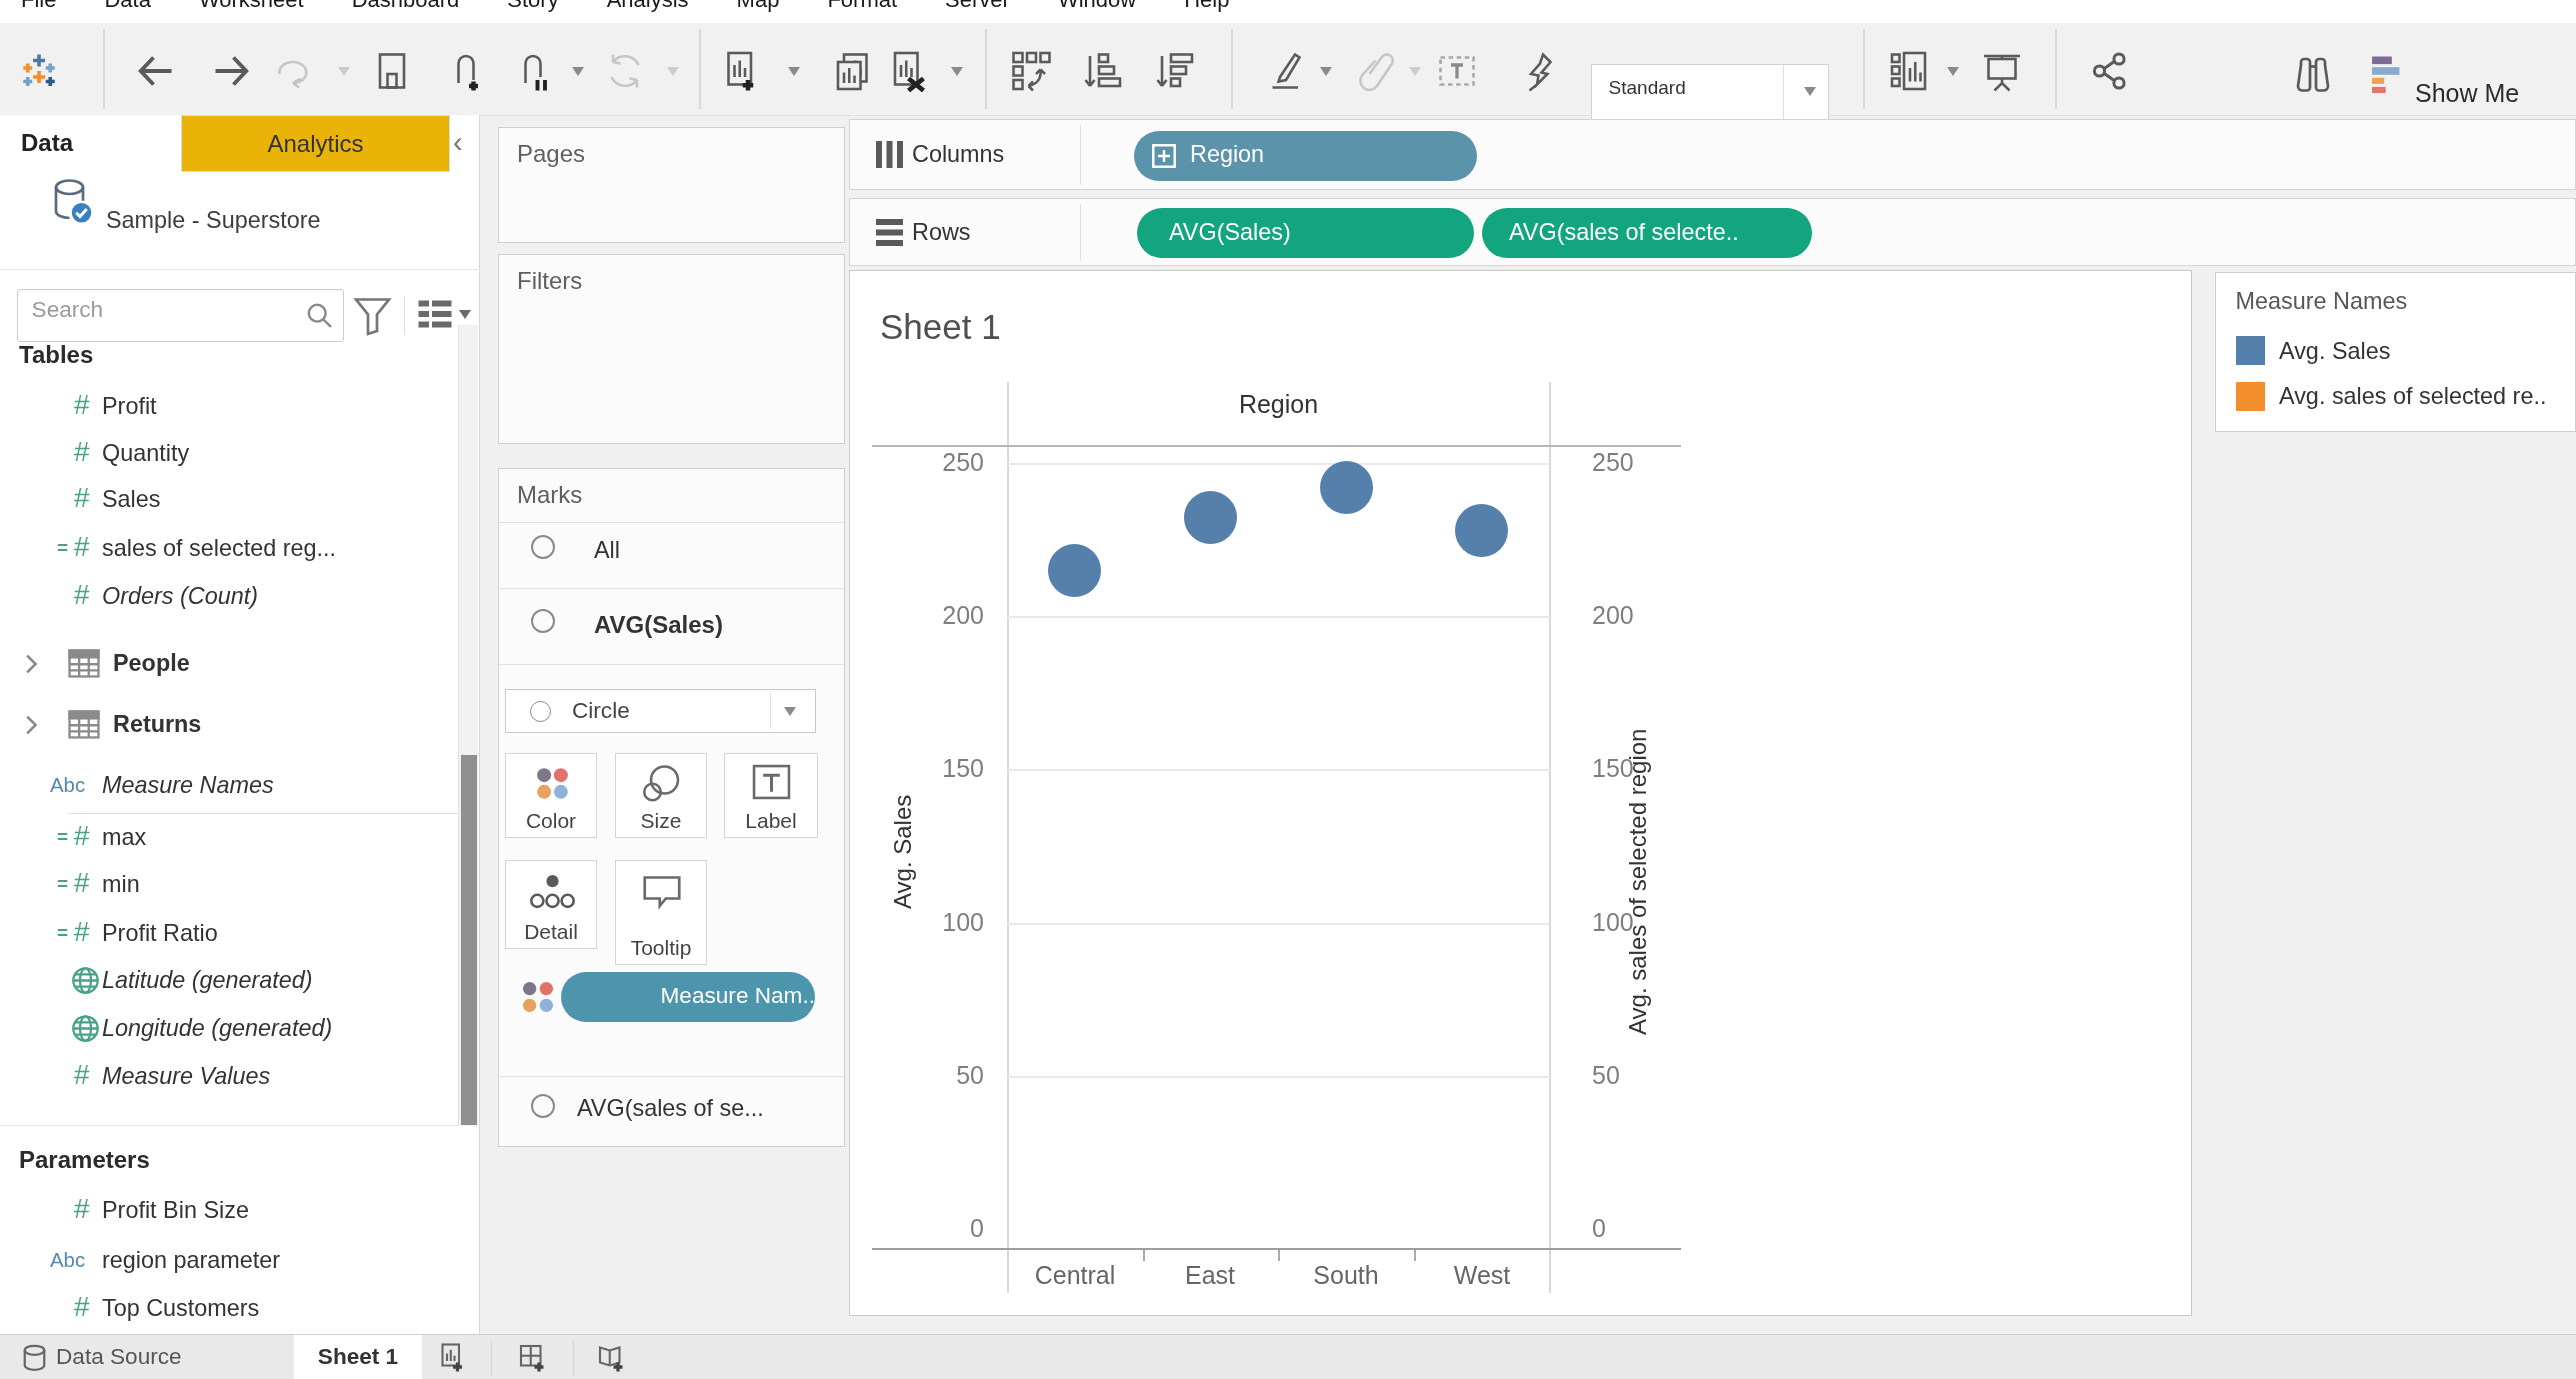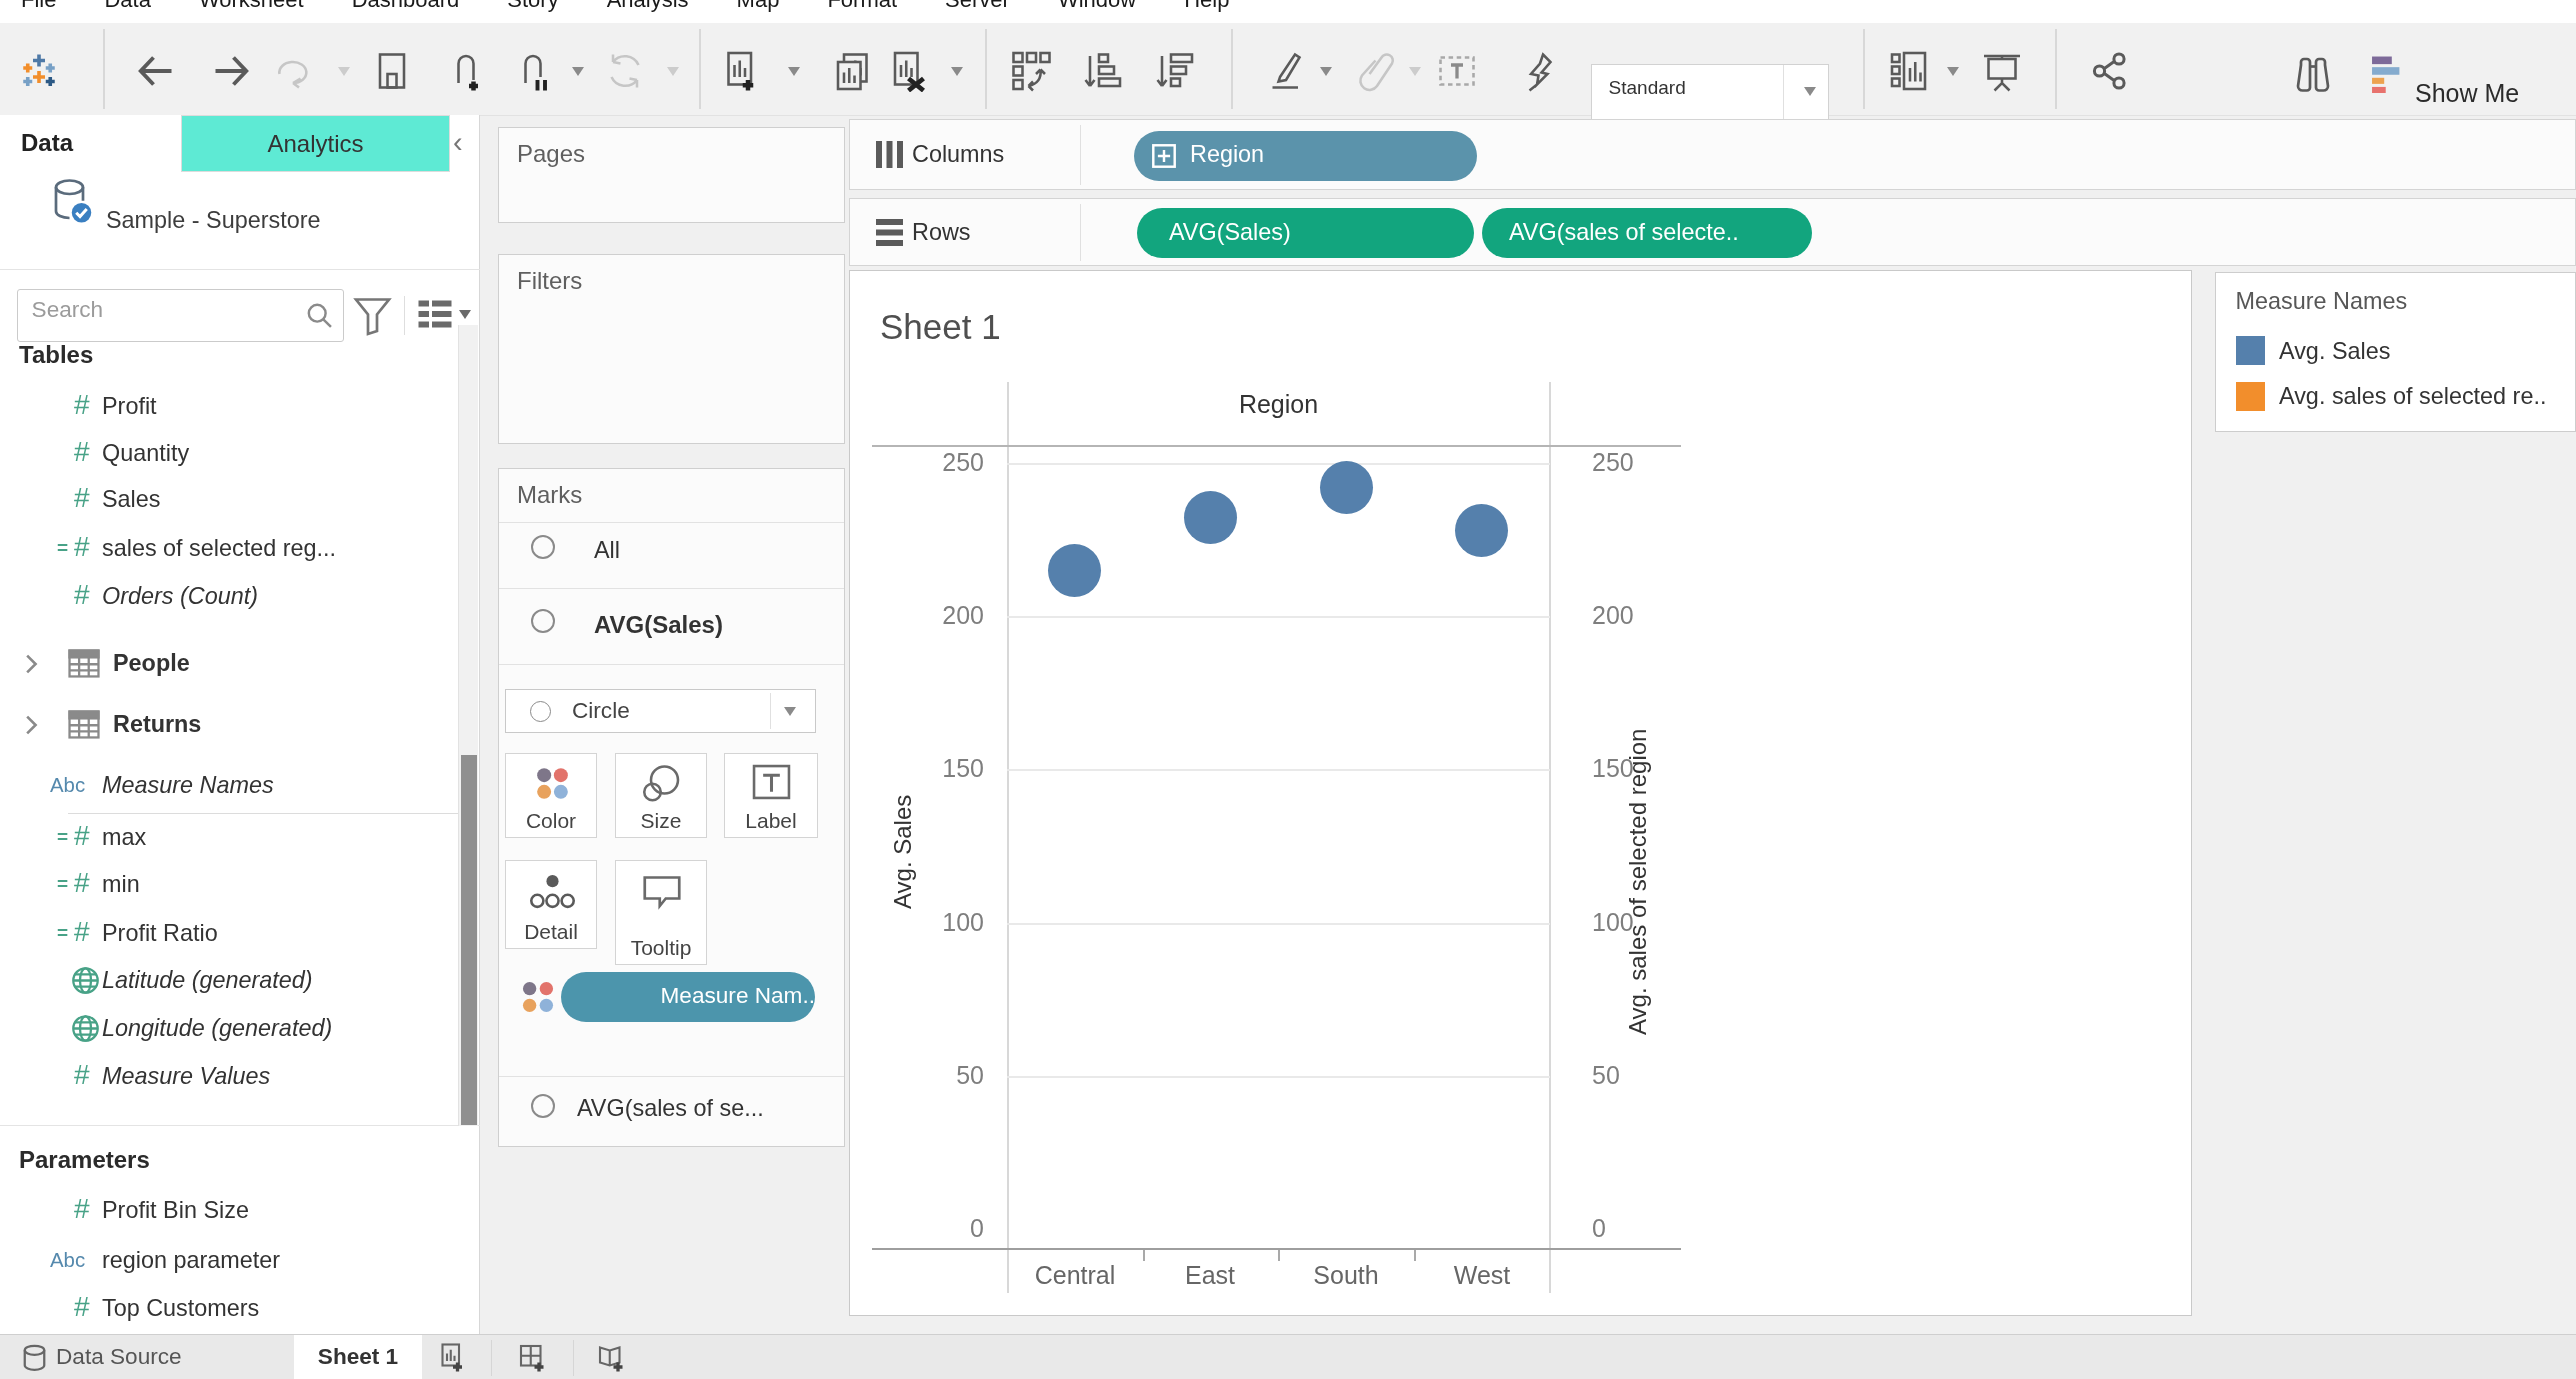--- a/index.html
+++ b/index.html
@@ -18,21 +18,21 @@
   svg.ic{stroke:#5a5a5a;fill:none;stroke-width:1.7;}
   svg.ic.dis{stroke:#c6c6c6;}
   .stdbox{position:absolute;left:1591px;top:41px;width:236px;height:54px;background:#fff;border:1.5px solid #d2d2d2;}
   .stdbox .txt{position:absolute;left:16.6px;top:12px;font-size:19px;color:#333;}
   .stdbox .sep{position:absolute;right:44px;top:0;width:0.8px;height:100%;background:#e0e0e0;}
   .stdbox .caret{top:22.6px;right:12px;}
   .showme{position:absolute;left:2415px;top:56px;font-size:25px;color:#2b2b2b;}
   
   .sidebar{position:absolute;left:0;top:115px;width:480px;height:1219px;background:#fff;border-right:0.8px solid #d7d7d7;box-sizing:border-box;}
   .tab-data{position:absolute;left:21px;top:13.6px;font-size:24px;font-weight:bold;color:#222;}
-  .tab-analytics{position:absolute;left:181px;top:0;width:269px;height:57px;background:#5eead4;border:0.8px solid #dcdcdc;box-sizing:border-box;padding-left:41px;}
+  .tab-analytics{position:absolute;left:181px;top:0;width:269px;height:57px;background:#eab308;border:0.8px solid #dcdcdc;box-sizing:border-box;padding-left:41px;}
   .tab-analytics span{position:absolute;left:0;right:0;top:13.6px;text-align:center;font-size:24px;color:#333;}
   .collapse{position:absolute;left:453px;top:10.6px;font-size:29px;color:#777;}
   .dsrow-text{position:absolute;left:106px;top:92px;font-size:23.4px;color:#3d3d3d;}
   .hsep{position:absolute;left:0;width:480px;height:0.8px;background:#e4e4e4;}
   .searchbox{position:absolute;left:16.6px;top:174px;width:327px;height:53px;border:1.5px solid #cbcbcb;border-radius:3px;background:#fff;box-sizing:border-box;}
   .searchbox input{position:absolute;left:12px;top:6px;width:257px;border:none;outline:none;font-size:22.6px;color:#737373;font-family:"Liberation Sans",sans-serif;background:transparent;}
   .searchbox input::placeholder{color:#9b9b9b;}
   .sideheader{position:absolute;left:19px;font-size:24px;font-weight:bold;color:#2b2b2b;}
   .frow{position:absolute;left:0;width:453px;height:47px;}
   .flabel{position:absolute;left:102px;top:9.8px;font-size:23.4px;color:#333;white-space:nowrap;}
@@ -436,21 +436,21 @@
     <div class="frow" style="top:1170px">
       <span class="fi-num">#</span>
       <span class="flabel">Top Customers</span>
     </div>
 
     <div class="scrolltrack">
       <div class="scrollthumb" style="top:430px;height:370px"></div>
     </div>
   </div>
 
-  <div class="card" style="top:127px;height:96px">
+  <div class="card" style="top:127px;height:116px">
     <span class="cardlabel">Pages</span>
   </div>
   <div class="card" style="top:254px;height:190px">
     <span class="cardlabel">Filters</span>
   </div>
   <div class="card" style="top:468px;height:679px">
     <span class="cardlabel">Marks</span>
     <div class="mdiv" style="top:53px"></div>
 
     <div>

